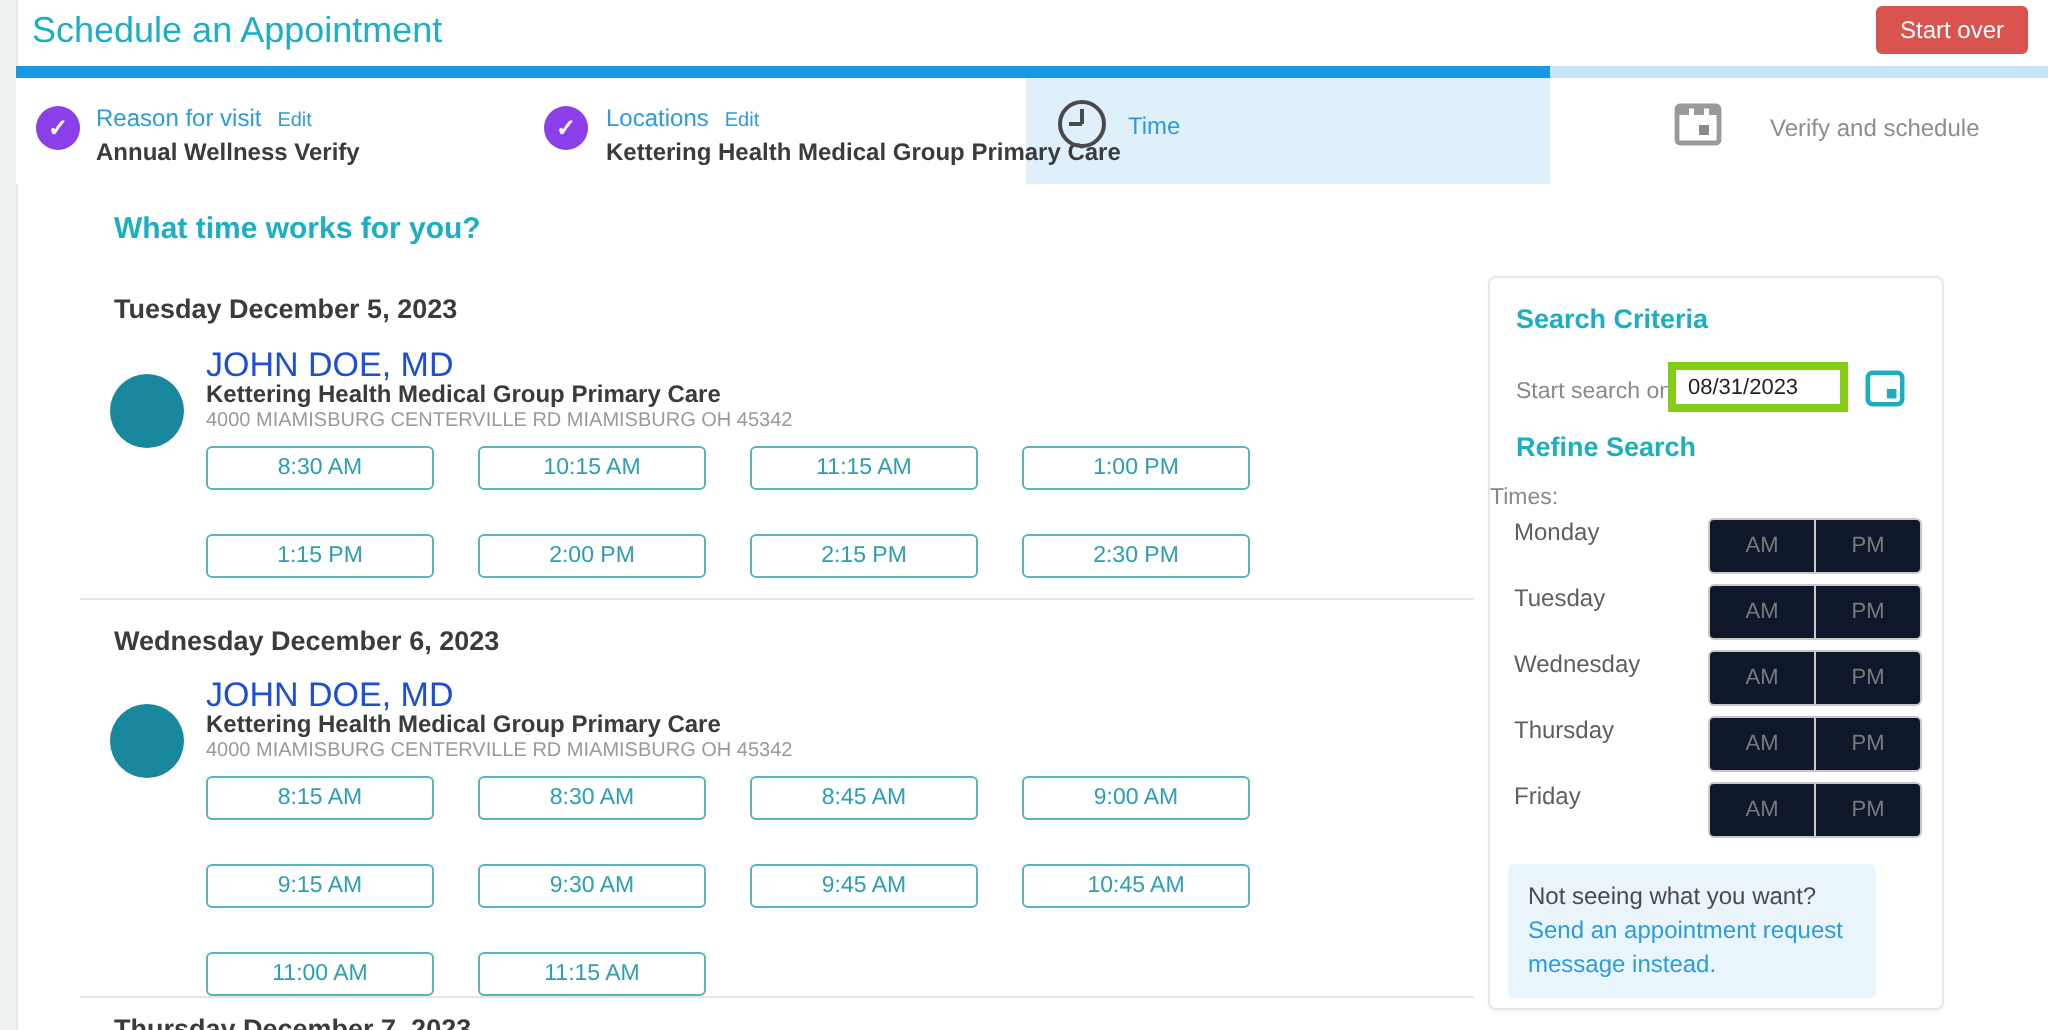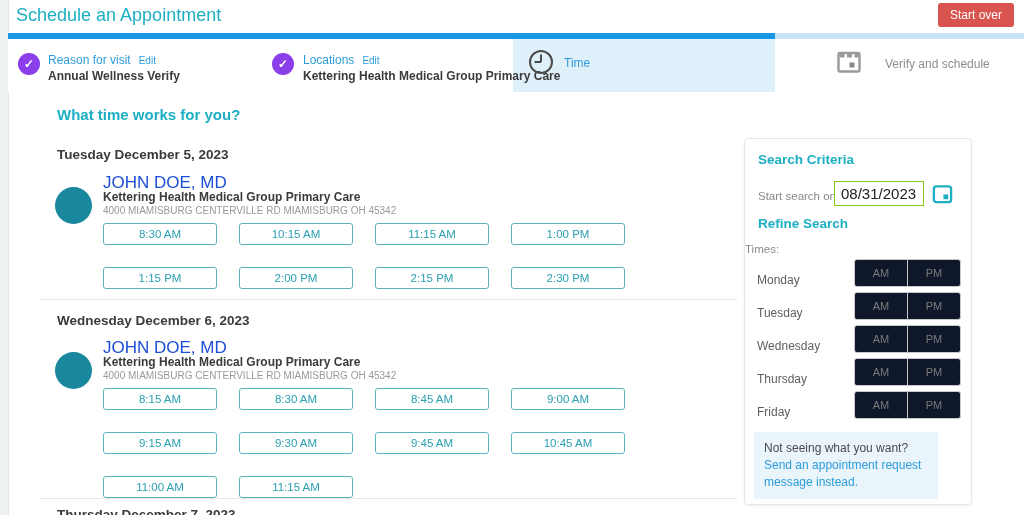--- a/index.html
+++ b/index.html
@@ -41,26 +41,26 @@
   .slots{position:absolute;left:103px;width:640px;display:flex;flex-wrap:wrap;column-gap:12px;row-gap:12px;gap:22px;}
   .slot{width:114px;height:22px;box-sizing:border-box;background:#fff;border:1px solid #5ab3be;border-radius:3px;
         color:#2aa0b0;font-size:11.5px;font-family:inherit;cursor:pointer;}
   .divider{position:absolute;left:40px;width:697px;height:1px;background:#e5e5e5;}
 
   
   .panel{position:absolute;left:744px;top:138px;width:228px;height:367px;box-sizing:border-box;background:#fff;
          border:1px solid #e7e7e7;border-radius:4px;box-shadow:0 1px 3px rgba(0,0,0,.06);}
   .panel-title{position:absolute;left:13px;top:13px;font-size:13.5px;font-weight:600;color:#1cafc4;}
   .start-label{position:absolute;left:13px;top:51px;font-size:11.5px;color:#8a8a8a;}
-  .start-input{position:absolute;left:89px;top:42px;width:90px;height:25px;box-sizing:border-box;border:1px solid #84cc16;
-               font-size:15px;color:#222;padding:2px 6px;font-family:inherit;}
+  .start-input{position:absolute;left:89px;top:42px;width:90px;height:25px;box-sizing:border-box;border:4px solid #84cc16;
+               font-size:11px;color:#222;padding:2px 6px;font-family:inherit;}
   .refine-title{position:absolute;left:13px;top:77px;font-size:13.5px;font-weight:600;color:#1cafc4;}
   .times-label{position:absolute;left:0;top:104px;font-size:11.5px;color:#8a8a8a;}
   .day-rows{position:absolute;left:12px;top:120px;width:204px;}
-  .day-row{display:flex;justify-content:space-between;align-items:flex-end;height:28px;margin-bottom:5px;gap:16px;}
+  .day-row{display:flex;justify-content:space-between;align-items:flex-start;height:28px;margin-bottom:5px;gap:16px;}
   .day-label{font-size:12px;color:#5f5f5f;}
   .ampm{display:flex;}
   .ampm button{width:54px;height:28px;box-sizing:border-box;background:#0f172a;border:1px solid #c9c9c9;color:#7a7a7a;
                font-size:11px;font-family:inherit;cursor:pointer;}
   .ampm .am{border-radius:3px 0 0 3px;}
   .ampm .pm{border-radius:0 3px 3px 0;margin-left:-1px;}
   .note-box{position:absolute;left:9px;top:293px;width:184px;box-sizing:border-box;background:#e9f4fb;border-radius:3px;
             padding:8px 10px;}
   .note-q{font-size:12px;color:#4a4a4a;line-height:17px;}
   .note-link{font-size:12px;color:#2d9cdb;line-height:17px;cursor:pointer;}

